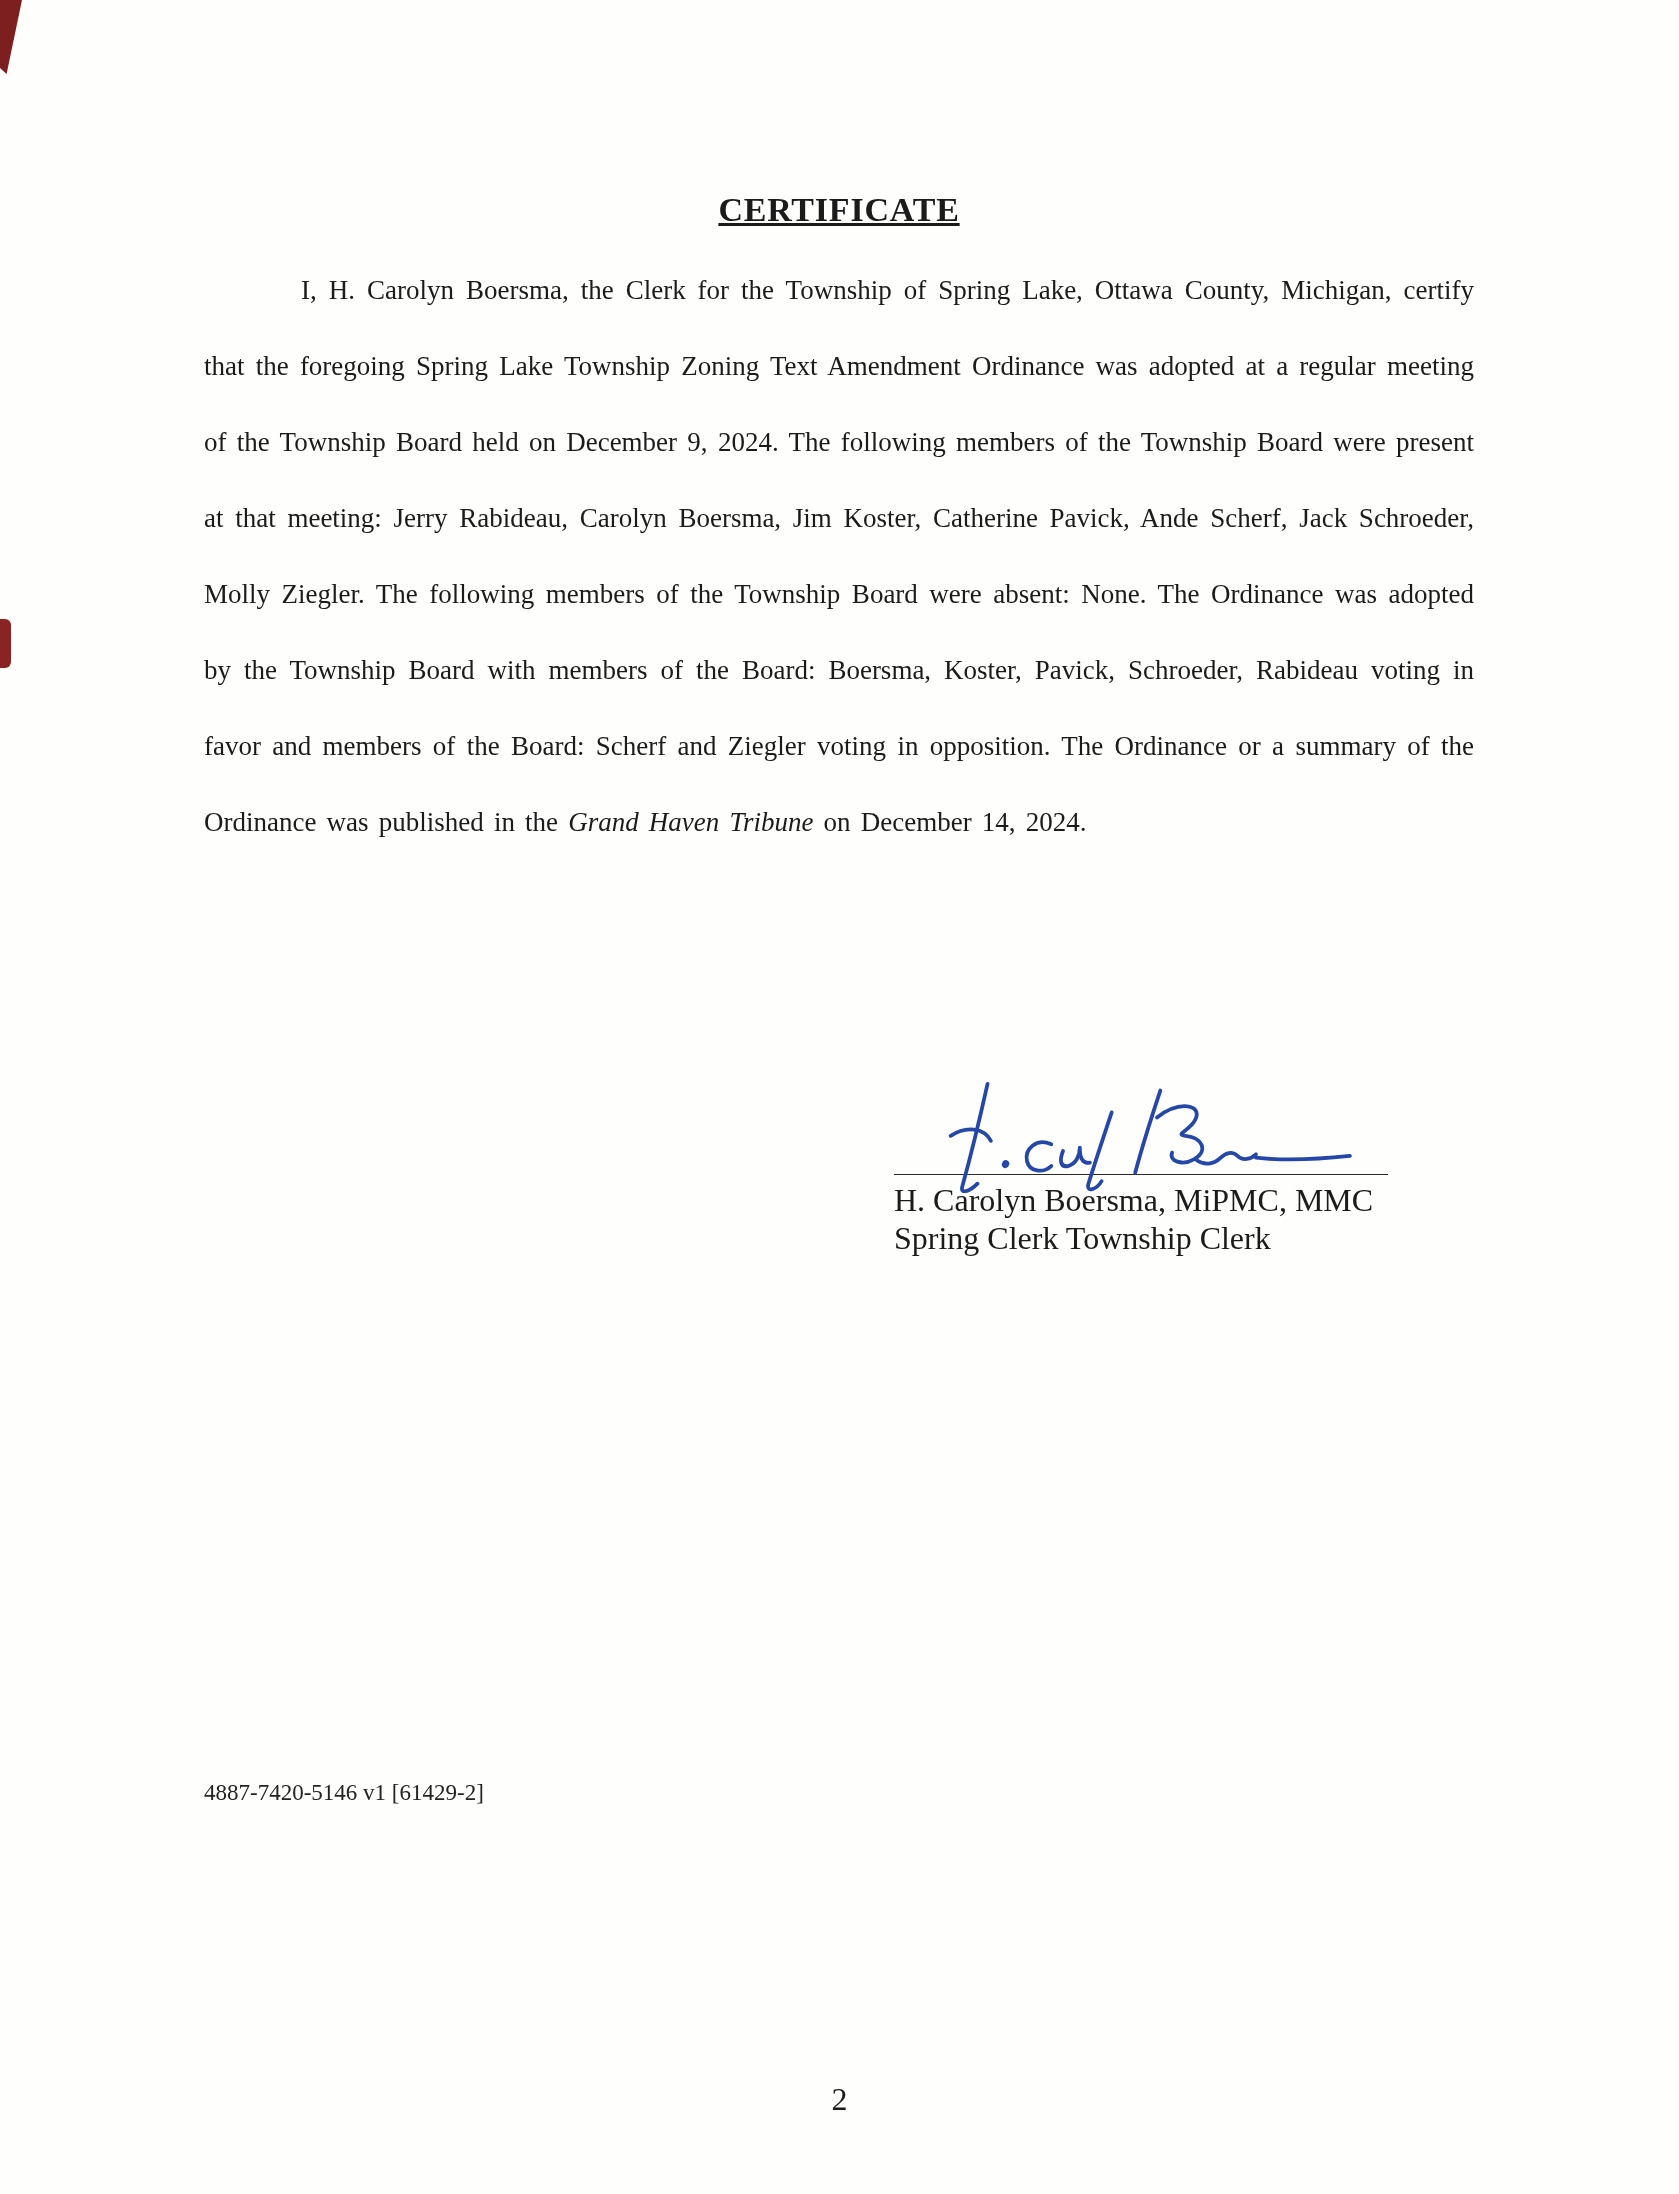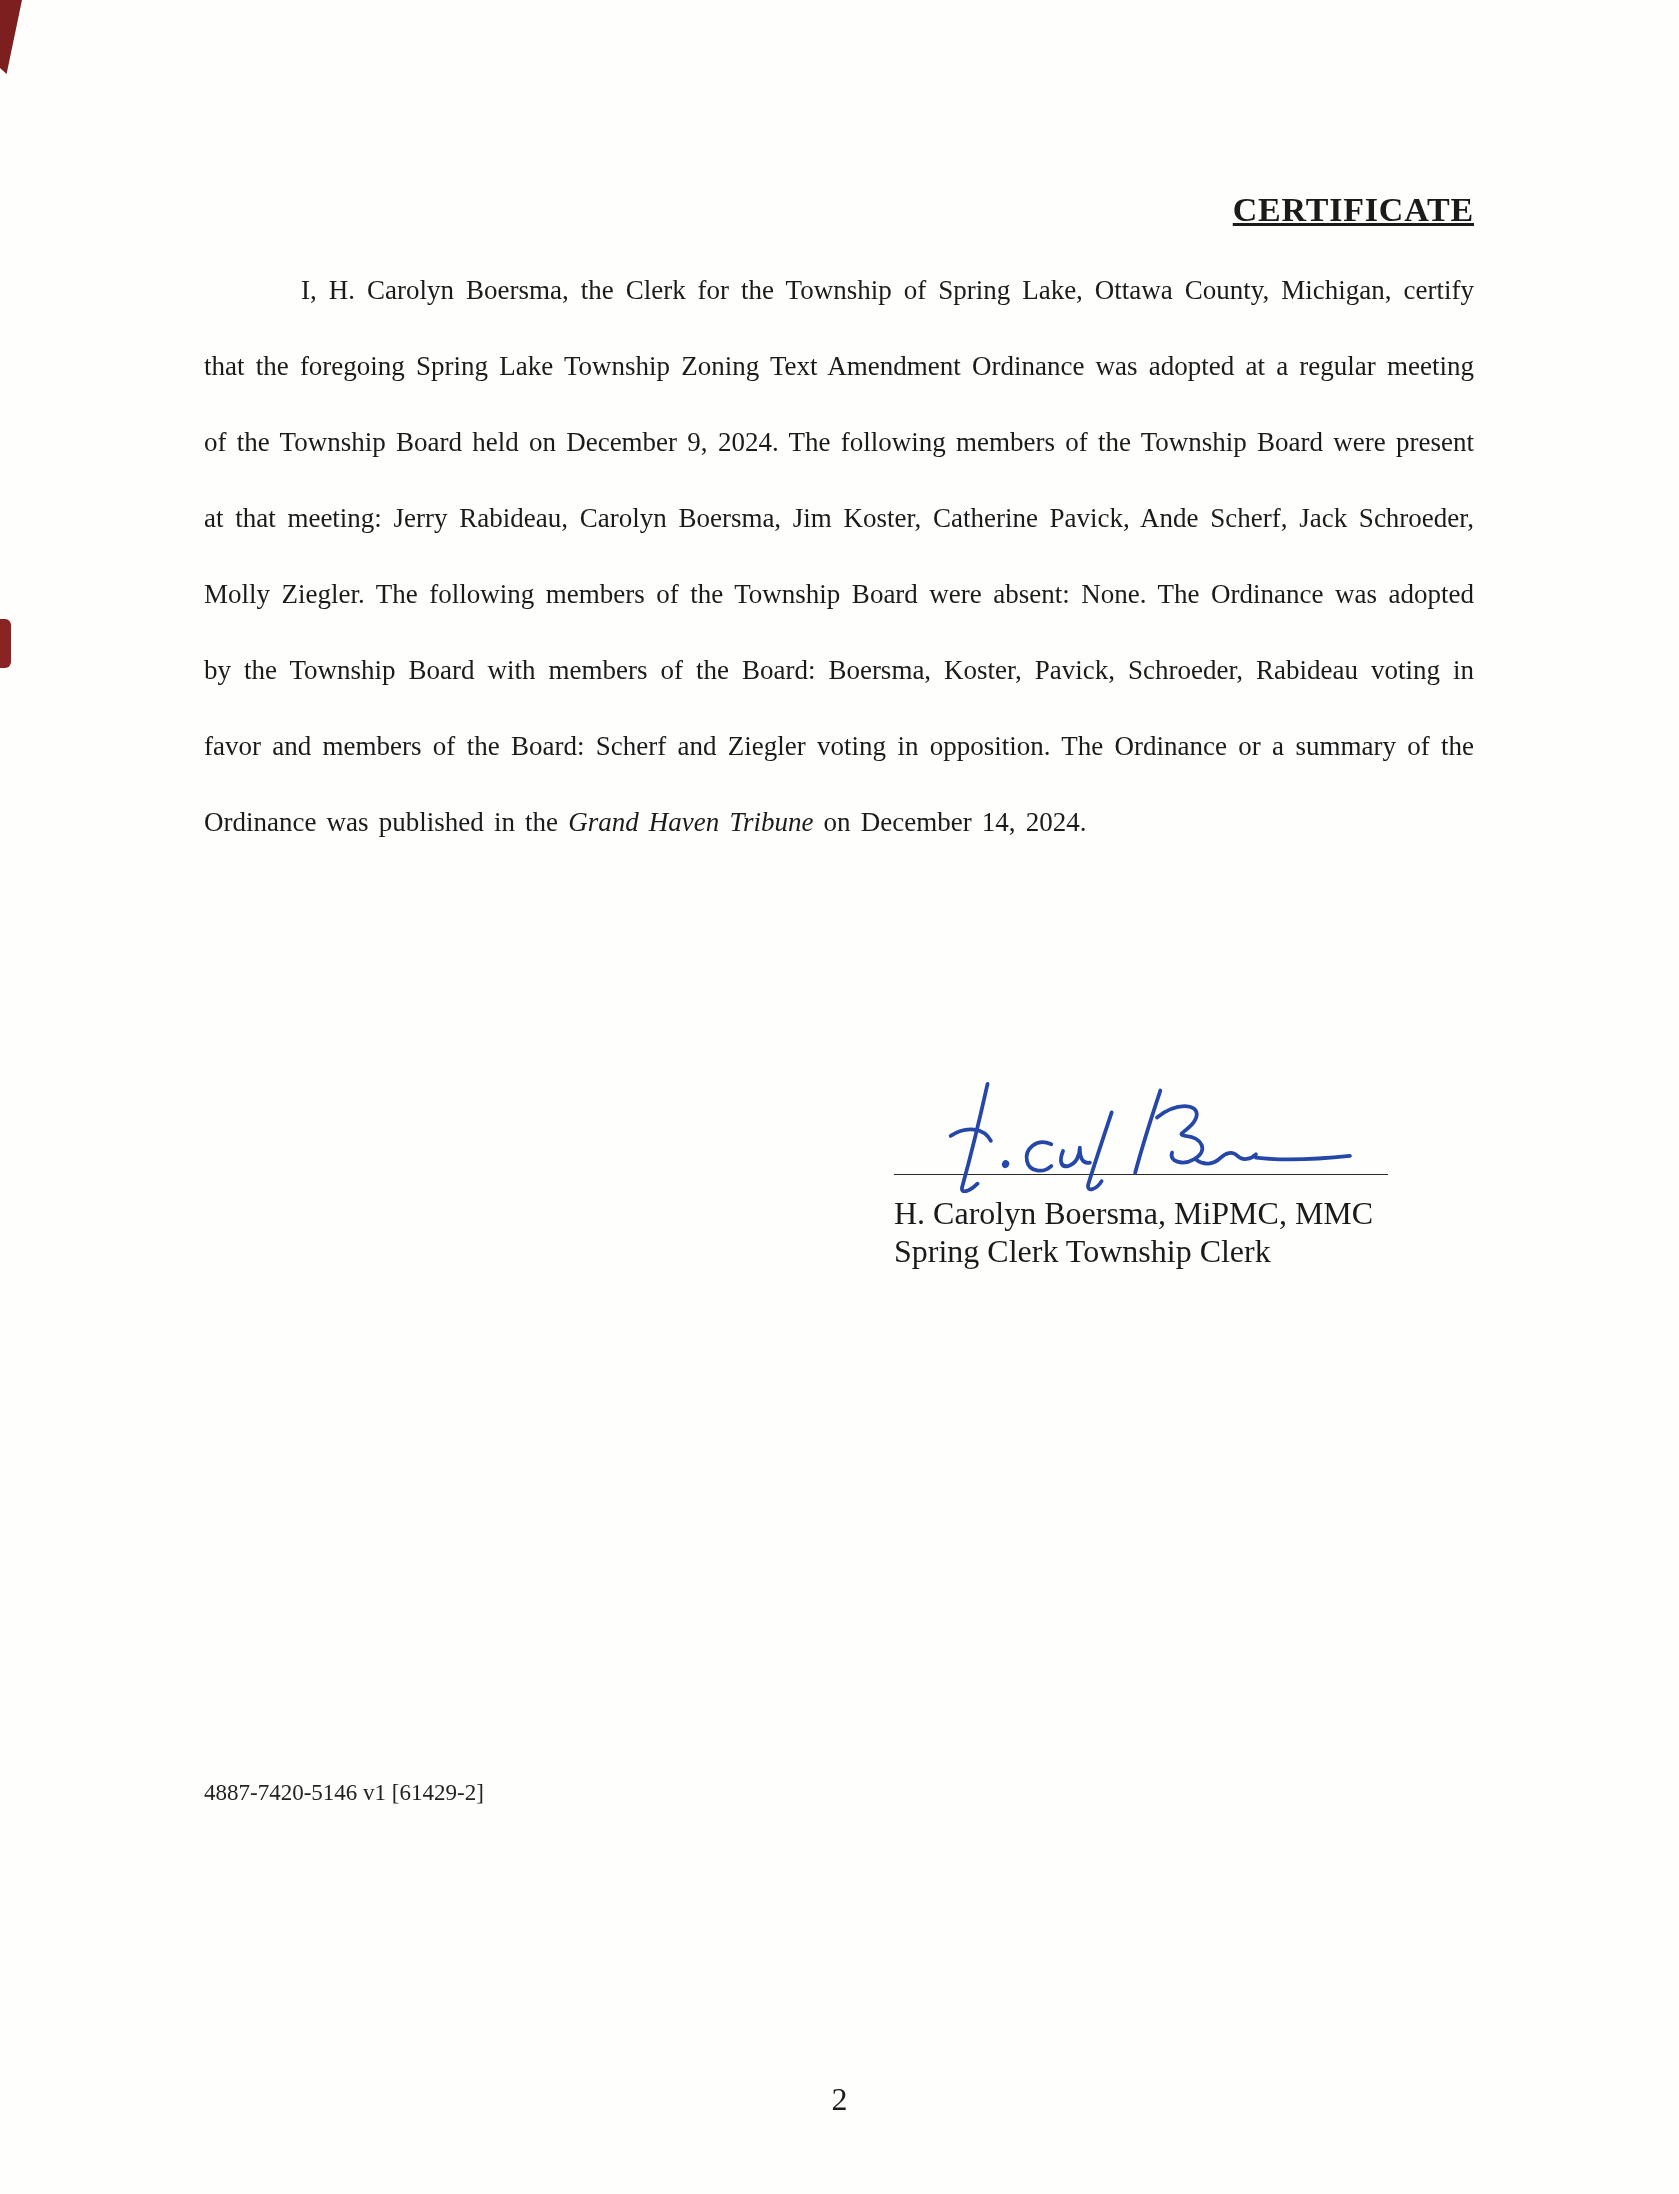--- a/index.html
+++ b/index.html
@@ -37,21 +37,21 @@
     border-radius: 0 5.9px 5.9px 0;
   }
 
   .content {
     position: absolute;
     left: 204px;
     top: 193px;
     width: 1270px;
   }
   .doc-title {
-    text-align: right;
+    text-align: center;
     font-weight: bold;
     text-decoration: underline;
     font-size: 34px;
     line-height: 34px;
     letter-spacing: 0.8px;
     margin: 0 0 25px 0;
   }
   .body-paragraph {
     margin: 0;
     font-size: 27px;
@@ -78,21 +78,21 @@
   .signature-svg {
     position: absolute;
     left: 12.6px;
     bottom: -18.5px;
     width: 453px;
     height: 116px;
   }
   .signatory-name {
     font-size: 32px;
     line-height: 38px;
-    margin-top: 19px;
+    margin-top: 6px;
   }
   .signatory-title {
     font-size: 32px;
     line-height: 38px;
   }
 
   .footer-docid {
     position: absolute;
     left: 204px;
     top: 1780px;

